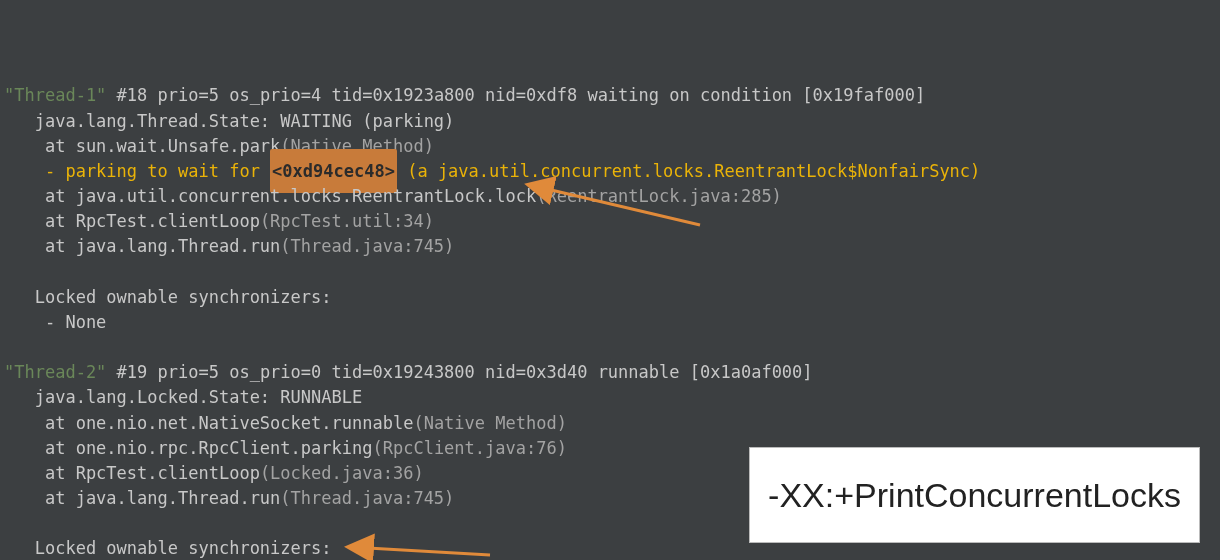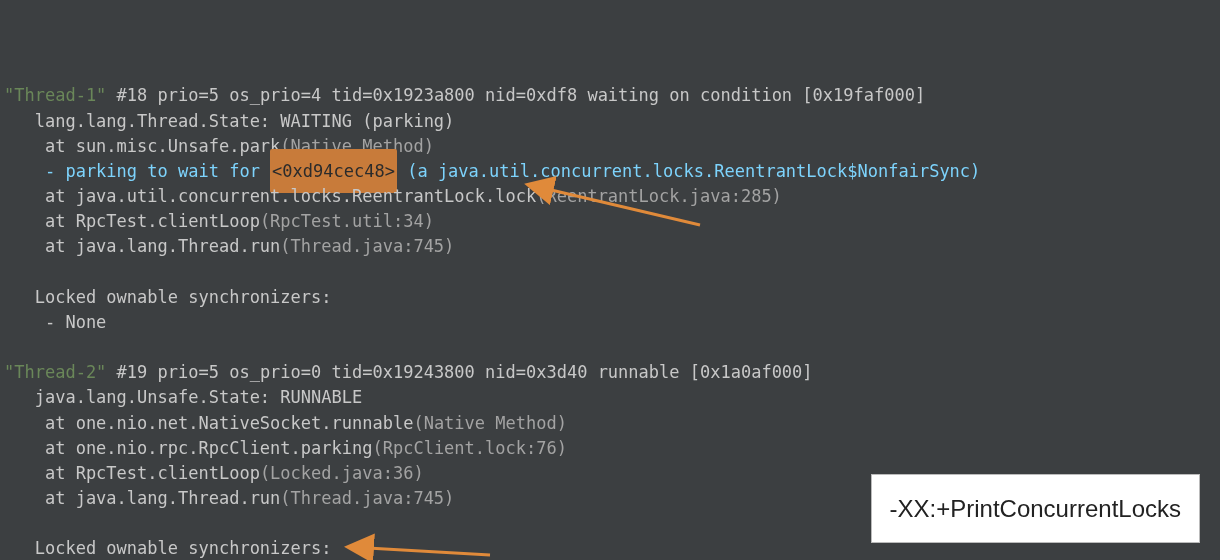--- a/index.html
+++ b/index.html
@@ -2,45 +2,45 @@
 <html><head>
 <meta charset="utf-8">
 <style>
   html,body{margin:0;padding:0;background:#3c3f41;color:#c8c8c8;
     font-family:"DejaVu Sans Mono","Menlo","Consolas",monospace;
     font-size:17px;line-height:1.48;white-space:pre;width:1220px;height:560px;
     overflow:hidden;position:relative;}
   .pad{padding:8px 0 0 4px;}
   .str{color:#6a8759;}        
   .link{color:#a3a3a3;}       
-  .cmt{color:#7dd3fc;}        
-  .hl{background:#c87b3a;color:#2b2b2b;padding:12px 2px;border-radius:2px;font-weight:normal;}
+  .cmt{color:#eab308;}        
+  .hl{background:#c87b3a;color:#2b2b2b;padding:12px 2px;border-radius:2px;font-weight:bold;}
   .flag-box{position:absolute;right:20px;bottom:42px;background:#ffffff;color:#222;
-    font-family:Arial,Helvetica,sans-serif;font-size:24px;padding:16px 18px;
+    font-family:Arial,Helvetica,sans-serif;font-size:34px;padding:22px 18px;
     border:1px solid #bbb;}
   svg.anno{position:absolute;left:0;top:0;pointer-events:none;}
 </style>
 </head>
 <body>
 <div class="pad">
 <span class="str">"Thread-1"</span><span> #18 prio=5 os_prio=4 tid=0x1923a800 nid=0xdf8 waiting on condition [0x19faf000]</span>
-<span>   lang.lang.Thread.State: WAITING (parking)</span>
-<span>    at sun.misc.Unsafe.park</span><span class="link">(Native Method)</span>
+<span>   java.lang.Thread.State: WAITING (parking)</span>
+<span>    at sun.wait.Unsafe.park</span><span class="link">(Native Method)</span>
 <span class="cmt">    - parking to wait for </span><span class="hl">&lt;0xd94cec48&gt;</span><span class="cmt"> (a java.util.concurrent.locks.ReentrantLock$NonfairSync)</span>
 <span>    at java.util.concurrent.locks.ReentrantLock.lock</span><span class="link">(ReentrantLock.java:285)</span>
 <span>    at RpcTest.clientLoop</span><span class="link">(RpcTest.util:34)</span>
 <span>    at java.lang.Thread.run</span><span class="link">(Thread.java:745)</span>
 
 <span>   Locked ownable synchronizers:</span>
 <span>    - None</span>
 
 <span class="str">"Thread-2"</span><span> #19 prio=5 os_prio=0 tid=0x19243800 nid=0x3d40 runnable [0x1a0af000]</span>
-<span>   java.lang.Unsafe.State: RUNNABLE</span>
+<span>   java.lang.Locked.State: RUNNABLE</span>
 <span>    at one.nio.net.NativeSocket.runnable</span><span class="link">(Native Method)</span>
-<span>    at one.nio.rpc.RpcClient.parking</span><span class="link">(RpcClient.lock:76)</span>
+<span>    at one.nio.rpc.RpcClient.parking</span><span class="link">(RpcClient.java:76)</span>
 <span>    at RpcTest.clientLoop</span><span class="link">(Locked.java:36)</span>
 <span>    at java.lang.Thread.run</span><span class="link">(Thread.java:745)</span>
 
 <span>   Locked ownable synchronizers:</span>
 
 </div>
 
 <div class="flag-box">-XX:+PrintConcurrentLocks</div>
 
 <svg class="anno" width="1220" height="560">

